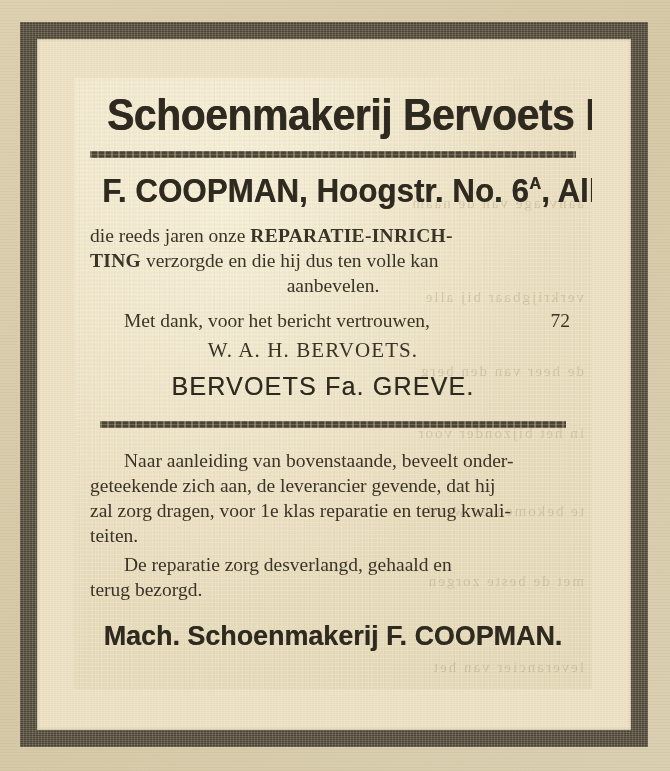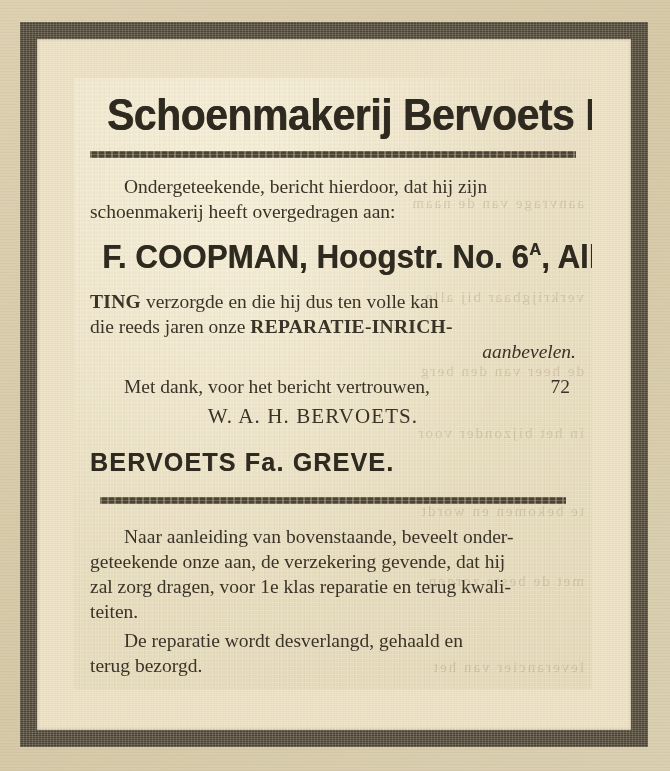--- a/index.html
+++ b/index.html
@@ -163,21 +163,21 @@
     vertical-align: 0.78em;
     font-weight: 700;
     margin-left: 0.5px;
   }
 
   .para-2 { margin-top: 14px; }
   .strong-caps {
     font-weight: 700;
     letter-spacing: 0.3px;
   }
-  .para-2 .lastline { text-align: right; font-style: italic; }
+  .para-2 .lastline { text-align: center; }
 
   
   .thanks-row {
     display: flex;
     align-items: baseline;
     justify-content: space-between;
     margin-top: 12px;
   }
   .thanks-text {
     font-family: "Liberation Serif", serif;
@@ -197,26 +197,27 @@
     text-align: center;
     font-family: "Liberation Serif", "DejaVu Serif", serif;
     font-size: 21px;
     letter-spacing: 1.1px;
     color: #3a3327;
     margin-top: 6px;
     padding-right: 40px;
   }
 
   .signature-sans {
+    text-align: center;
     font-family: "Liberation Sans", "DejaVu Sans", sans-serif;
-    font-weight: 700;
+    font-weight: 400;
     font-size: 25px;
     letter-spacing: 1.2px;
     color: #2f2a20;
-    margin-top: 19px;
+    margin-top: 9px;
     padding-right: 20px;
     text-shadow: 0.3px 0 0 rgba(47,42,32,0.6);
   }
 
   .para-3 { margin-top: 20px; }
   .para-4 { margin-top: 4px; }
   .para-3 .lastline, .para-4 .lastline { text-align: left; }
 
   
   .footer-line-1 {
@@ -255,55 +256,51 @@
       </div>
 
       <div class="grain"></div>
 
       <div class="content">
 
         <div class="headline">Schoenmakerij Bervoets Fa. Greve.</div>
 
         <div class="rule rule-top"></div>
 
-        <div class="body-text para-1">
-          <div class="p-indent">Ondergeteekende, bericht hierdoor, dat hij zijn</div>
-          <div class="lastline">schoenmakerij heeft overgedragen aan:</div>
-        </div>
 
         <div class="name-line">
           <span>F. COOPMAN, Hoogstr. No. 6</span><sup>A</sup><span>, Alhier,</span>
         </div>
 
         <div class="body-text para-2">
+          <div><span>die reeds jaren onze </span><span class="strong-caps">REPARATIE-INRICH-</span></div>
           <div><span class="strong-caps">TING</span><span> verzorgde en die hij dus ten volle kan</span></div>
-          <div><span>die reeds jaren onze </span><span class="strong-caps">REPARATIE-INRICH-</span></div>
           <div class="lastline">aanbevelen.</div>
         </div>
 
         <div class="thanks-row">
           <div class="thanks-text">Met dank, voor het bericht vertrouwen,</div>
           <div class="ref-number">72</div>
         </div>
 
         <div class="signature-serif">W. A. H. BERVOETS.</div>
 
         <div class="signature-sans">BERVOETS Fa. GREVE.</div>
 
         <div class="rule rule-mid"></div>
 
         <div class="body-text para-3">
           <div class="p-indent">Naar aanleiding van bovenstaande, beveelt onder-</div>
-          <div>geteekende onze aan, de verzekering gevende, dat hij</div>
+          <div>geteekende zich aan, de leverancier gevende, dat hij</div>
           <div>zal zorg dragen, voor 1e klas reparatie en terug kwali-</div>
           <div class="lastline">teiten.</div>
         </div>
 
         <div class="body-text para-4">
-          <div class="p-indent">De reparatie wordt desverlangd, gehaald en</div>
+          <div class="p-indent">De reparatie zorg desverlangd, gehaald en</div>
           <div class="lastline">terug bezorgd.</div>
         </div>
 
         <div class="footer-line-1">Mach. Schoenmakerij F. COOPMAN.</div>
 
       </div>
     </div>
   </div>
 
   <div class="frame-noise"></div>

